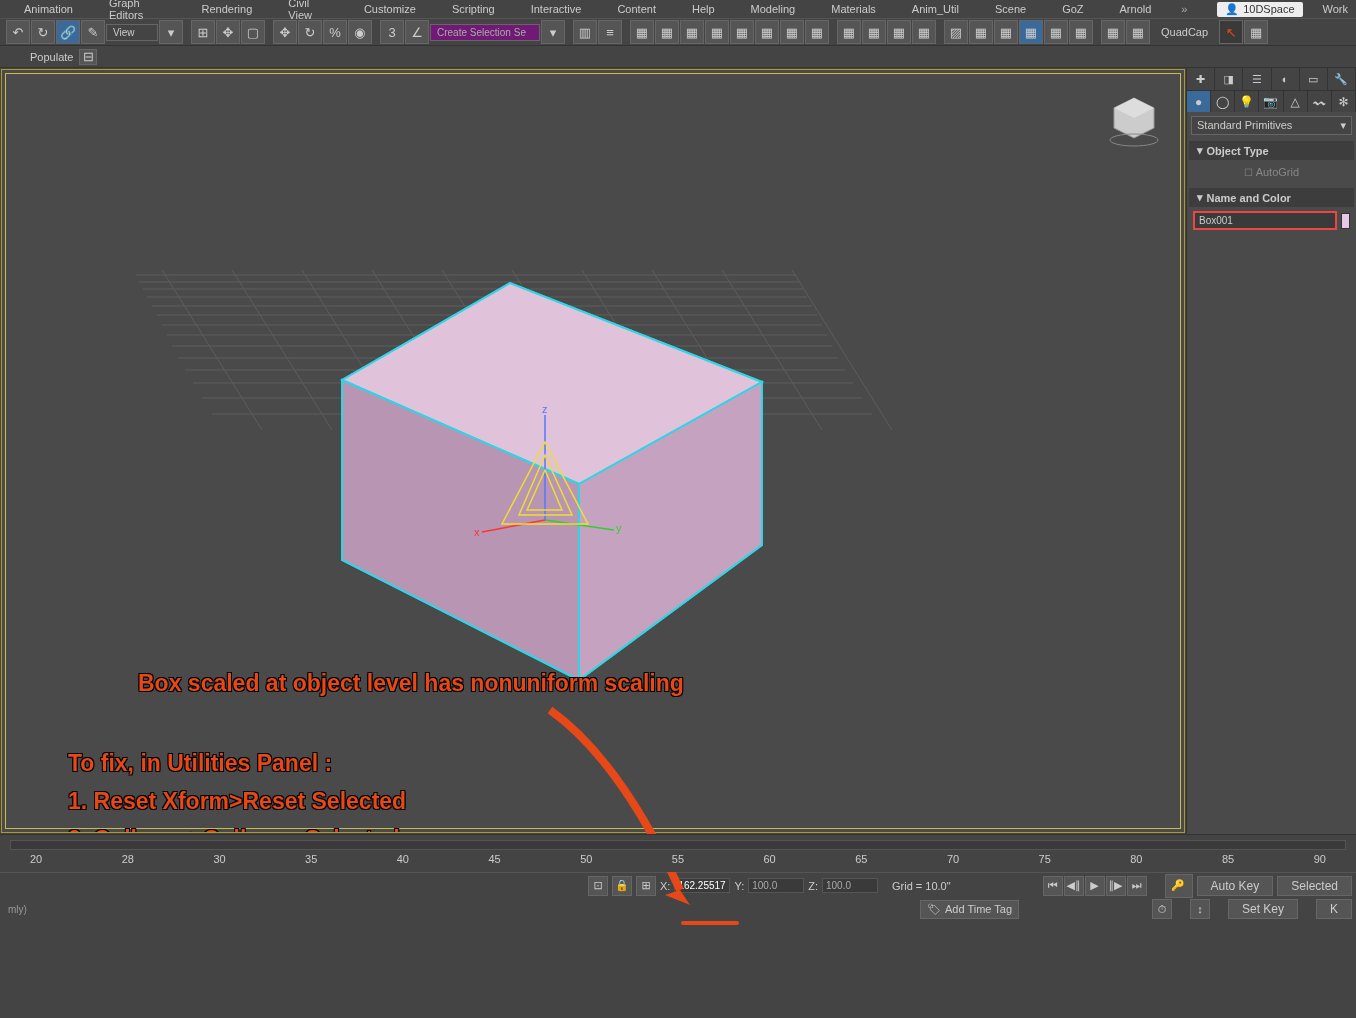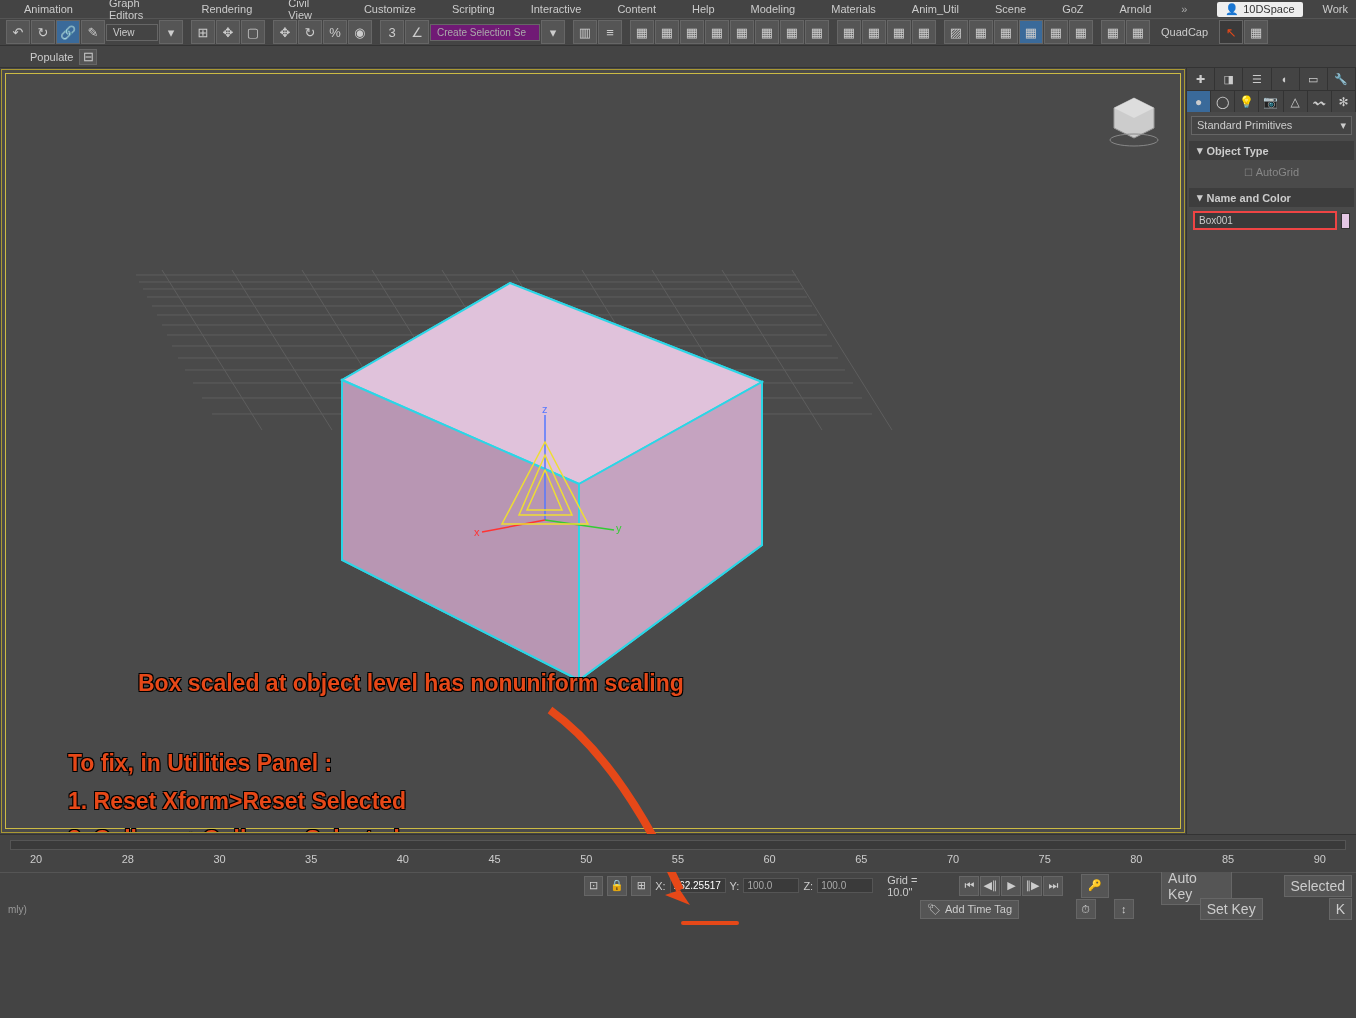--- a/index.html
+++ b/index.html
@@ -50,21 +50,21 @@
 .slider-track { position: absolute; left: 10px; right: 10px; top: 5px; height: 10px; background: #3a3a3a; border: 1px solid #555; }
 
 .statusbar { height: 26px; background: #444; border-top: 1px solid #555; display: flex; align-items: center; padding: 0 4px; gap: 4px; }
 .status-left { width: 580px; color: #999; font-size: 10px; }
 .sbtn { width: 20px; height: 20px; background: #555; border: 1px solid #666; display: flex; align-items: center; justify-content: center; cursor: pointer; font-size: 11px; }
 .coord-label { color: #ccc; }
 .coord-input { background: #3a3a3a; border: 1px solid #555; color: #aaa; padding: 1px 3px; width: 56px; font-size: 10px; }
 .coord-input.active { color: #fff; }
 .grid-info { padding: 0 10px; color: #ccc; }
 .playback { display: flex; gap: 1px; margin-left: auto; }
-.keybtn { background: #555; border: 1px solid #666; padding: 2px 6px; font-size: 14px; cursor: pointer; margin-left: 48px; }
+.keybtn { background: #555; border: 1px solid #666; padding: 2px 13px; font-size: 12px; cursor: pointer; }
 
 .statusbar2 { height: 22px; background: #444; display: flex; align-items: center; padding: 0 4px; gap: 18px; }
 .prompt { color: #999; font-size: 10px; padding-left: 4px; flex: 0 0 580px; }
 .timetag { background: #555; border: 1px solid #666; padding: 2px 6px; font-size: 10px; color: #ccc; cursor: pointer; display: flex; align-items: center; gap: 4px; }
 
 .arrow-svg { position: absolute; pointer-events: none; }
 .underline { position: absolute; width: 58px; height: 4px; background: #e64818; border-radius: 2px; }
 </style>
 </head>
 <body>

